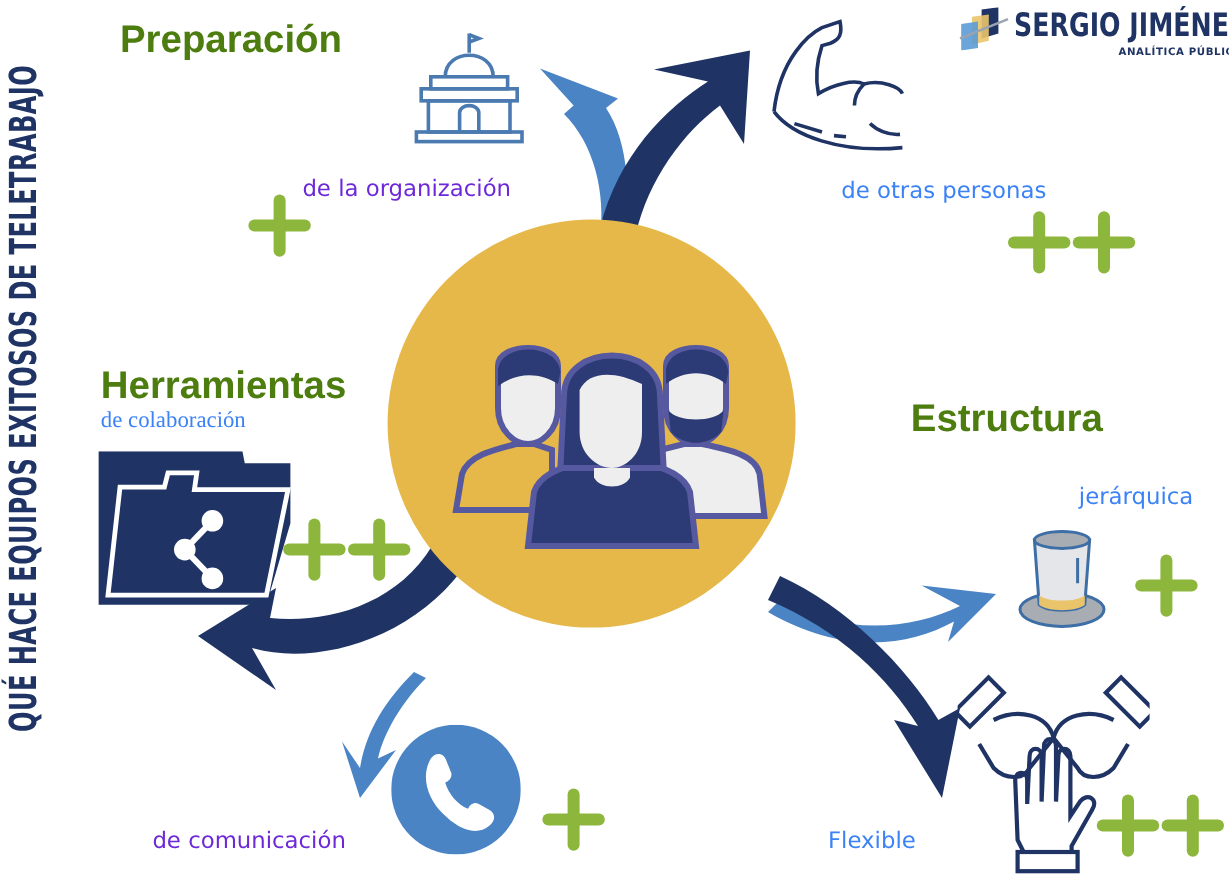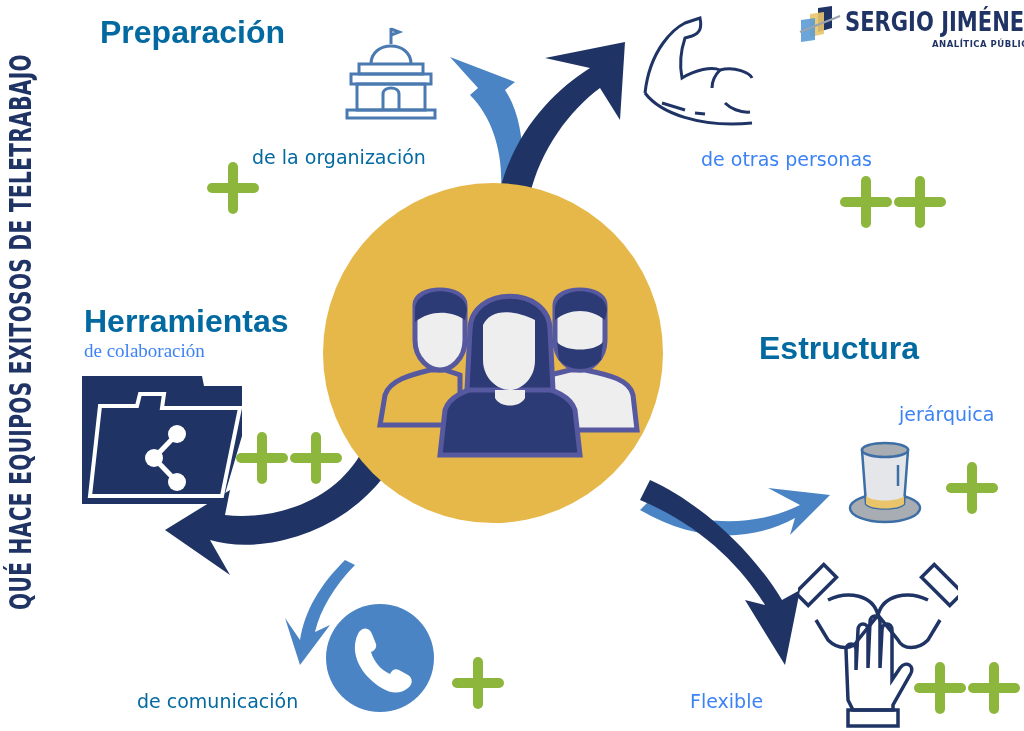--- a/index.html
+++ b/index.html
@@ -2,23 +2,23 @@
 <html><head>
 <meta charset="utf-8">
 <style>
   html,body{margin:0;padding:0;}
   body{width:1024px;height:731px;background:#ffffff;position:relative;overflow:hidden;font-family:"Liberation Sans",sans-serif;}
   .abs{position:absolute;}
   .vtitle{position:absolute;left:-330px;top:348px;width:700px;height:40px;transform:rotate(-90deg);transform-origin:center;
     font-family:"DejaVu Sans",sans-serif;font-weight:bold;font-stretch:condensed;color:#1f3465;font-size:31px;letter-spacing:0.5px;
     text-align:center;line-height:40px;white-space:nowrap;}
   .vtitle span{display:inline-block;transform:scaleX(0.72);}
-  .heading{position:absolute;font-family:"Liberation Sans",sans-serif;font-weight:bold;color:#0369a1;font-size:32px;white-space:nowrap;}
+  .heading{position:absolute;font-family:"Liberation Sans",sans-serif;font-weight:bold;color:#4d7c0f;font-size:32px;white-space:nowrap;}
   .sub{position:absolute;font-family:"DejaVu Sans",sans-serif;font-size:19px;white-space:nowrap;}
-  .sub.light{color:#0369a1;}
+  .sub.light{color:#6d28d9;}
   .sub.dark{color:#3b82f6;}
   .plus{position:absolute;width:52px;height:52px;}
   .plus:before,.plus:after{content:"";position:absolute;background:#8db63c;border-radius:6px;}
   .plus:before{left:0;top:21px;width:52px;height:10px;}
   .plus:after{left:21px;top:0;width:10px;height:52px;}
   .logo-text{position:absolute;left:845px;top:6px;font-family:"DejaVu Sans",sans-serif;font-weight:bold;color:#1f3465;font-size:27px;white-space:nowrap;}
   .logo-text span{display:inline-block;transform:scaleX(0.78);transform-origin:left;}
   .logo-sub{position:absolute;left:932px;top:39px;font-family:"DejaVu Sans",sans-serif;font-weight:bold;color:#1f3465;font-size:8.5px;letter-spacing:0.5px;white-space:nowrap;}
   .circle{position:absolute;left:323px;top:183px;width:340px;height:340px;border-radius:50%;background:#e6b84a;}
 </style>
@@ -124,21 +124,21 @@
   <circle cx="72" cy="82" r="9" fill="#ffffff"></circle>
   <circle cx="95" cy="106" r="9" fill="#ffffff"></circle>
 </svg>
 <div class="plus" style="left:236px;top:432px;"></div>
 <div class="plus" style="left:290px;top:432px;"></div>
 
 <svg class="abs" style="left:326px;top:604px;" width="108" height="108" viewBox="0 0 108 108">
   <circle cx="54" cy="54" r="54" fill="#4a84c4"></circle>
   <path d="M33,28 C38,22 44,24 46,30 L50,40 C51,44 48,47 45,48 C48,58 55,66 64,70 C66,66 69,64 73,66 L82,71 C87,74 87,80 82,84 C70,94 55,86 43,74 C31,62 24,44 33,28 Z" fill="#ffffff"></path>
 </svg>
-<div class="sub light" style="left:137px;top:690px;">de comunicación</div>
+<div class="sub light" style="left:127px;top:690px;">de comunicación</div>
 <div class="plus" style="left:452px;top:657px;"></div>
 
 <div class="heading" style="left:759px;top:330px;">Estructura</div>
 <div class="sub dark" style="left:899px;top:403px;">jerárquica</div>
 <svg class="abs" style="left:848px;top:440px;" width="74" height="86" viewBox="0 0 74 86">
   <ellipse cx="37" cy="68" rx="35" ry="14" fill="#a8adb3" stroke="#3d6ea5" stroke-width="2.5"></ellipse>
   <path d="M14,10 L18,64 C24,70 50,70 56,64 L60,10 Z" fill="#e4e6ea" stroke="#3d6ea5" stroke-width="2.5"></path>
   <path d="M18,56 C24,62 50,62 56,56 L56,64 C50,70 24,70 18,64 Z" fill="#e9c46a"></path>
   <ellipse cx="37" cy="10" rx="23" ry="7" fill="#a8adb3" stroke="#3d6ea5" stroke-width="2.5"></ellipse>
   <line x1="50" y1="25" x2="50" y2="46" stroke="#3d6ea5" stroke-width="2.5"></line>

